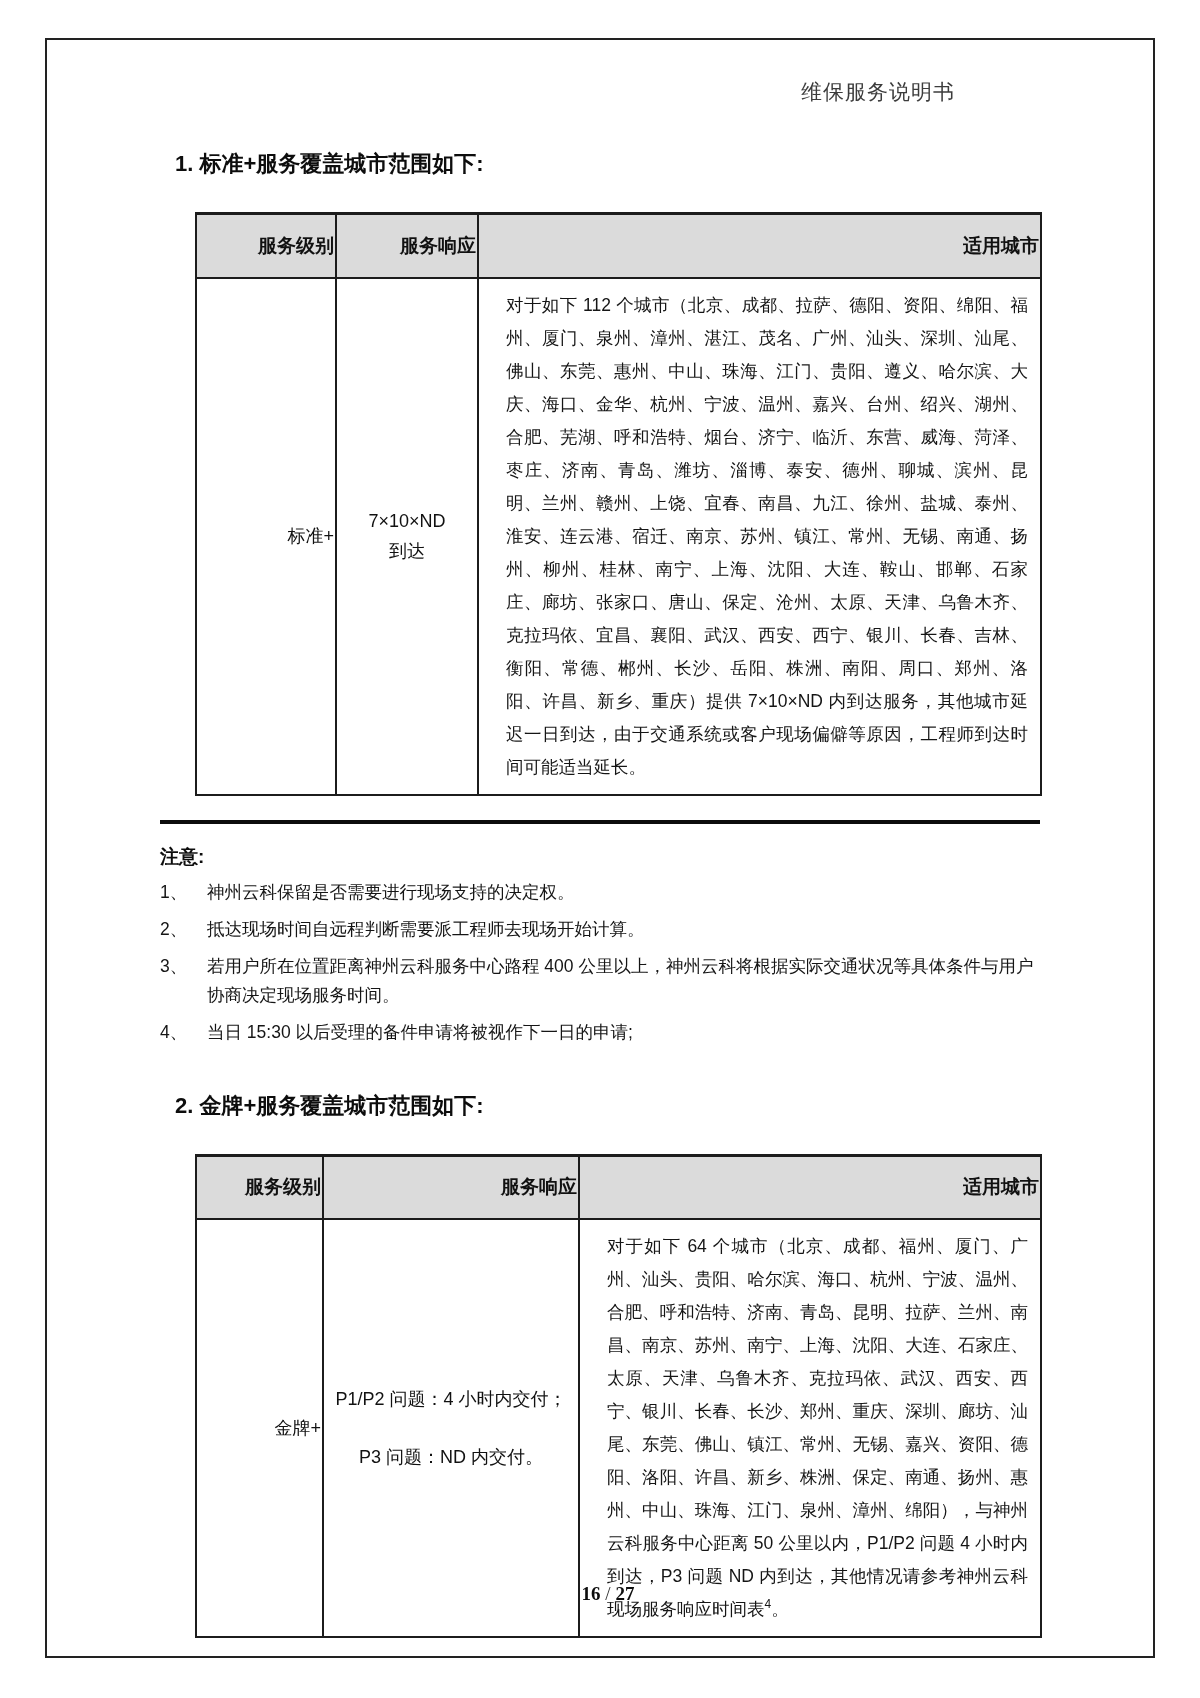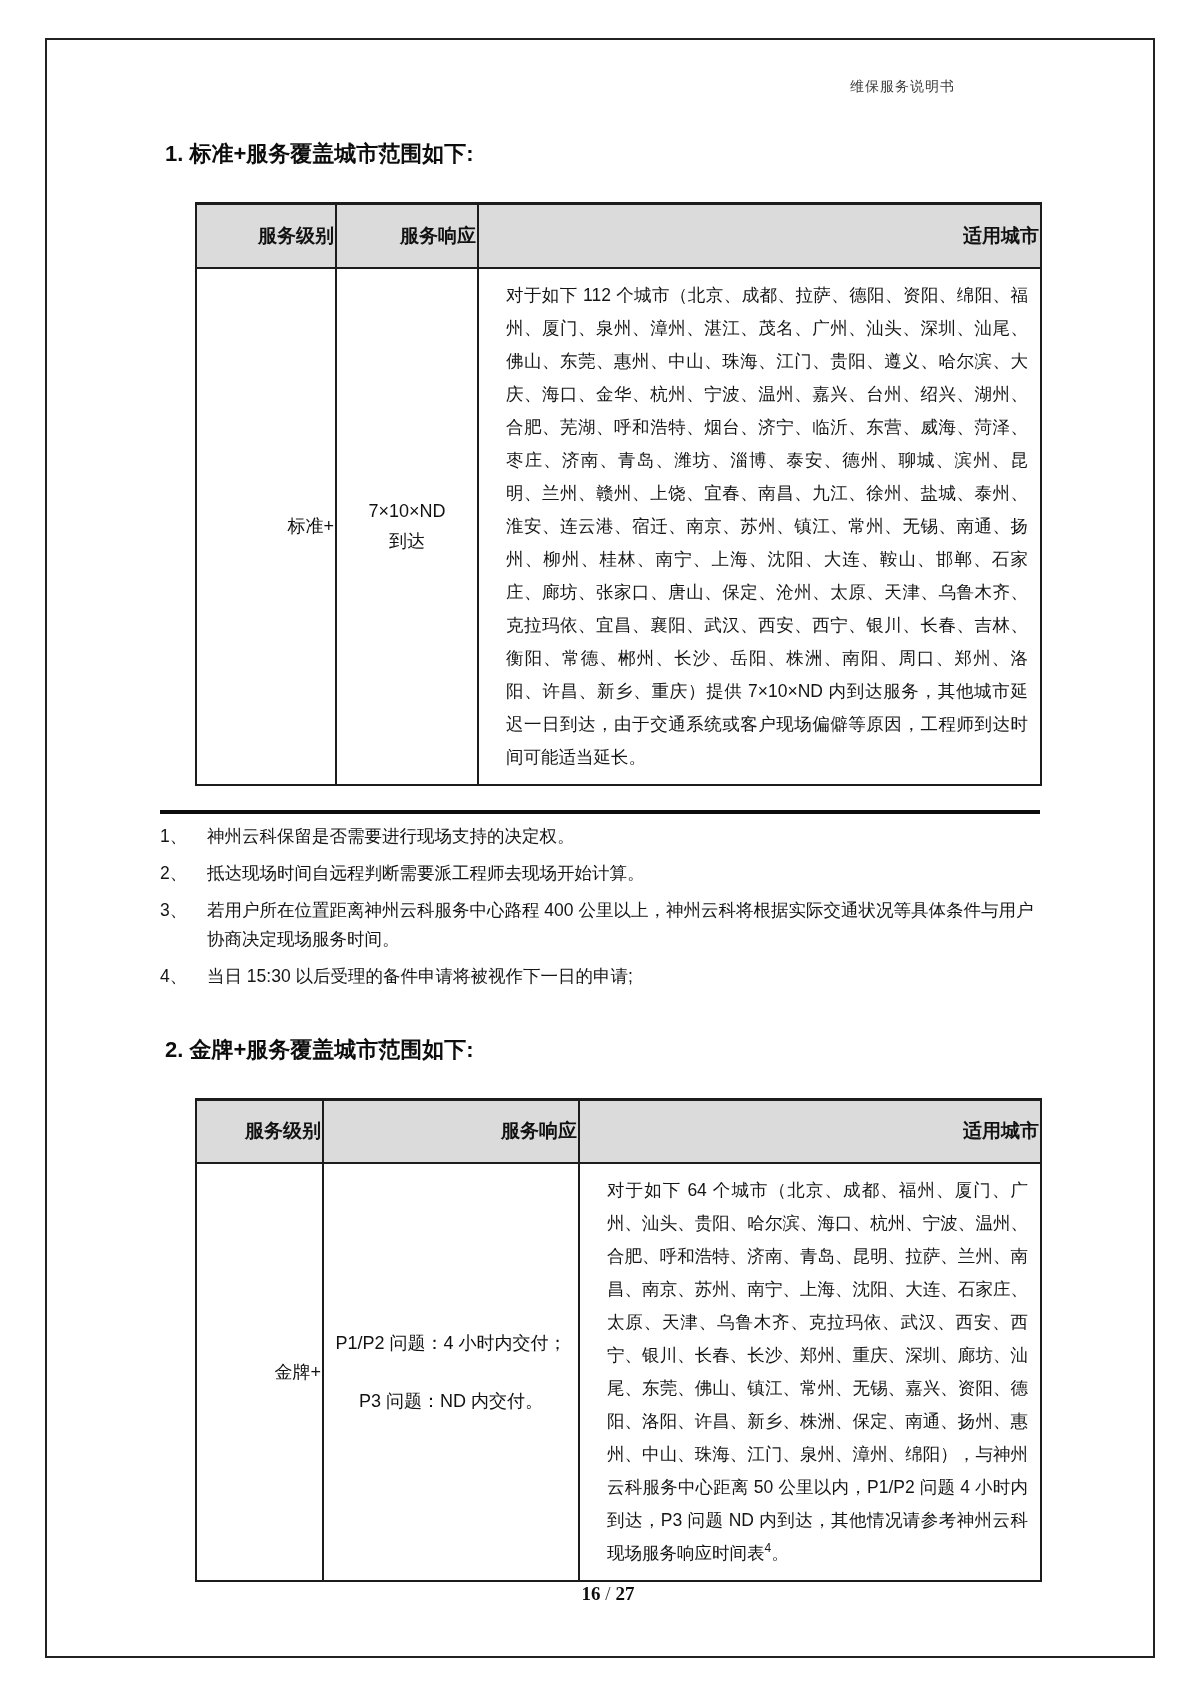--- a/index.html
+++ b/index.html
@@ -9,24 +9,24 @@
     -webkit-font-smoothing:antialiased;
   }
   .page-border{
     position:absolute;left:45px;top:38px;width:1110px;height:1620px;
     box-sizing:border-box;border:2px solid #222;
   }
   .content{position:absolute;left:160px;top:0;width:880px;}
   .doc-header{
     padding-top:78px;padding-right:85px;text-align:right;
     font-family:"Liberation Serif","DejaVu Serif",serif;
-    font-size:14px;color:#3c3c3c;letter-spacing:1px;
+    font-size:21px;color:#3c3c3c;letter-spacing:1px;
   }
   .sec-heading{
-    margin:43px 0 0 5px;font-size:22px;font-weight:bold;color:#0d0d0d;
+    margin:43px 0 0 15px;font-size:22px;font-weight:bold;color:#0d0d0d;
     line-height:30px;
   }
   .sec-heading.second{margin-top:44px;}
   .svc-table{
     border-collapse:collapse;margin:33px 0 0 35px;width:845px;table-layout:fixed;
   }
   .svc-table th,.svc-table td{border:2px solid #1c1c1c;box-sizing:border-box;}
   .svc-table thead th{
     background:#dbdbdb;font-size:19px;font-weight:bold;height:64px;
     text-align:right;border-top:3px solid #1c1c1c;
@@ -88,20 +88,21 @@
           <div>7×10×ND</div>
           <div>到达</div>
         </td>
         <td class="c-cities">对于如下 112 个城市（北京、成都、拉萨、德阳、资阳、绵阳、福州、厦门、泉州、漳州、湛江、茂名、广州、汕头、深圳、汕尾、佛山、东莞、惠州、中山、珠海、江门、贵阳、遵义、哈尔滨、大庆、海口、金华、杭州、宁波、温州、嘉兴、台州、绍兴、湖州、合肥、芜湖、呼和浩特、烟台、济宁、临沂、东营、威海、菏泽、枣庄、济南、青岛、潍坊、淄博、泰安、德州、聊城、滨州、昆明、兰州、赣州、上饶、宜春、南昌、九江、徐州、盐城、泰州、淮安、连云港、宿迁、南京、苏州、镇江、常州、无锡、南通、扬州、柳州、桂林、南宁、上海、沈阳、大连、鞍山、邯郸、石家庄、廊坊、张家口、唐山、保定、沧州、太原、天津、乌鲁木齐、克拉玛依、宜昌、襄阳、武汉、西安、西宁、银川、长春、吉林、衡阳、常德、郴州、长沙、岳阳、株洲、南阳、周口、郑州、洛阳、许昌、新乡、重庆）提供 7×10×ND 内到达服务，其他城市延迟一日到达，由于交通系统或客户现场偏僻等原因，工程师到达时间可能适当延长。</td>
       </tr>
     </tbody>
   </table>
 
   <div class="rule"></div>
 
+  <div class="notes-title">注意:</div>
 
   <div class="note-item">
     <span class="note-num">1、</span>
     <span class="note-text">神州云科保留是否需要进行现场支持的决定权。</span>
   </div>
   <div class="note-item">
     <span class="note-num">2、</span>
     <span class="note-text">抵达现场时间自远程判断需要派工程师去现场开始计算。</span>
   </div>
   <div class="note-item">

